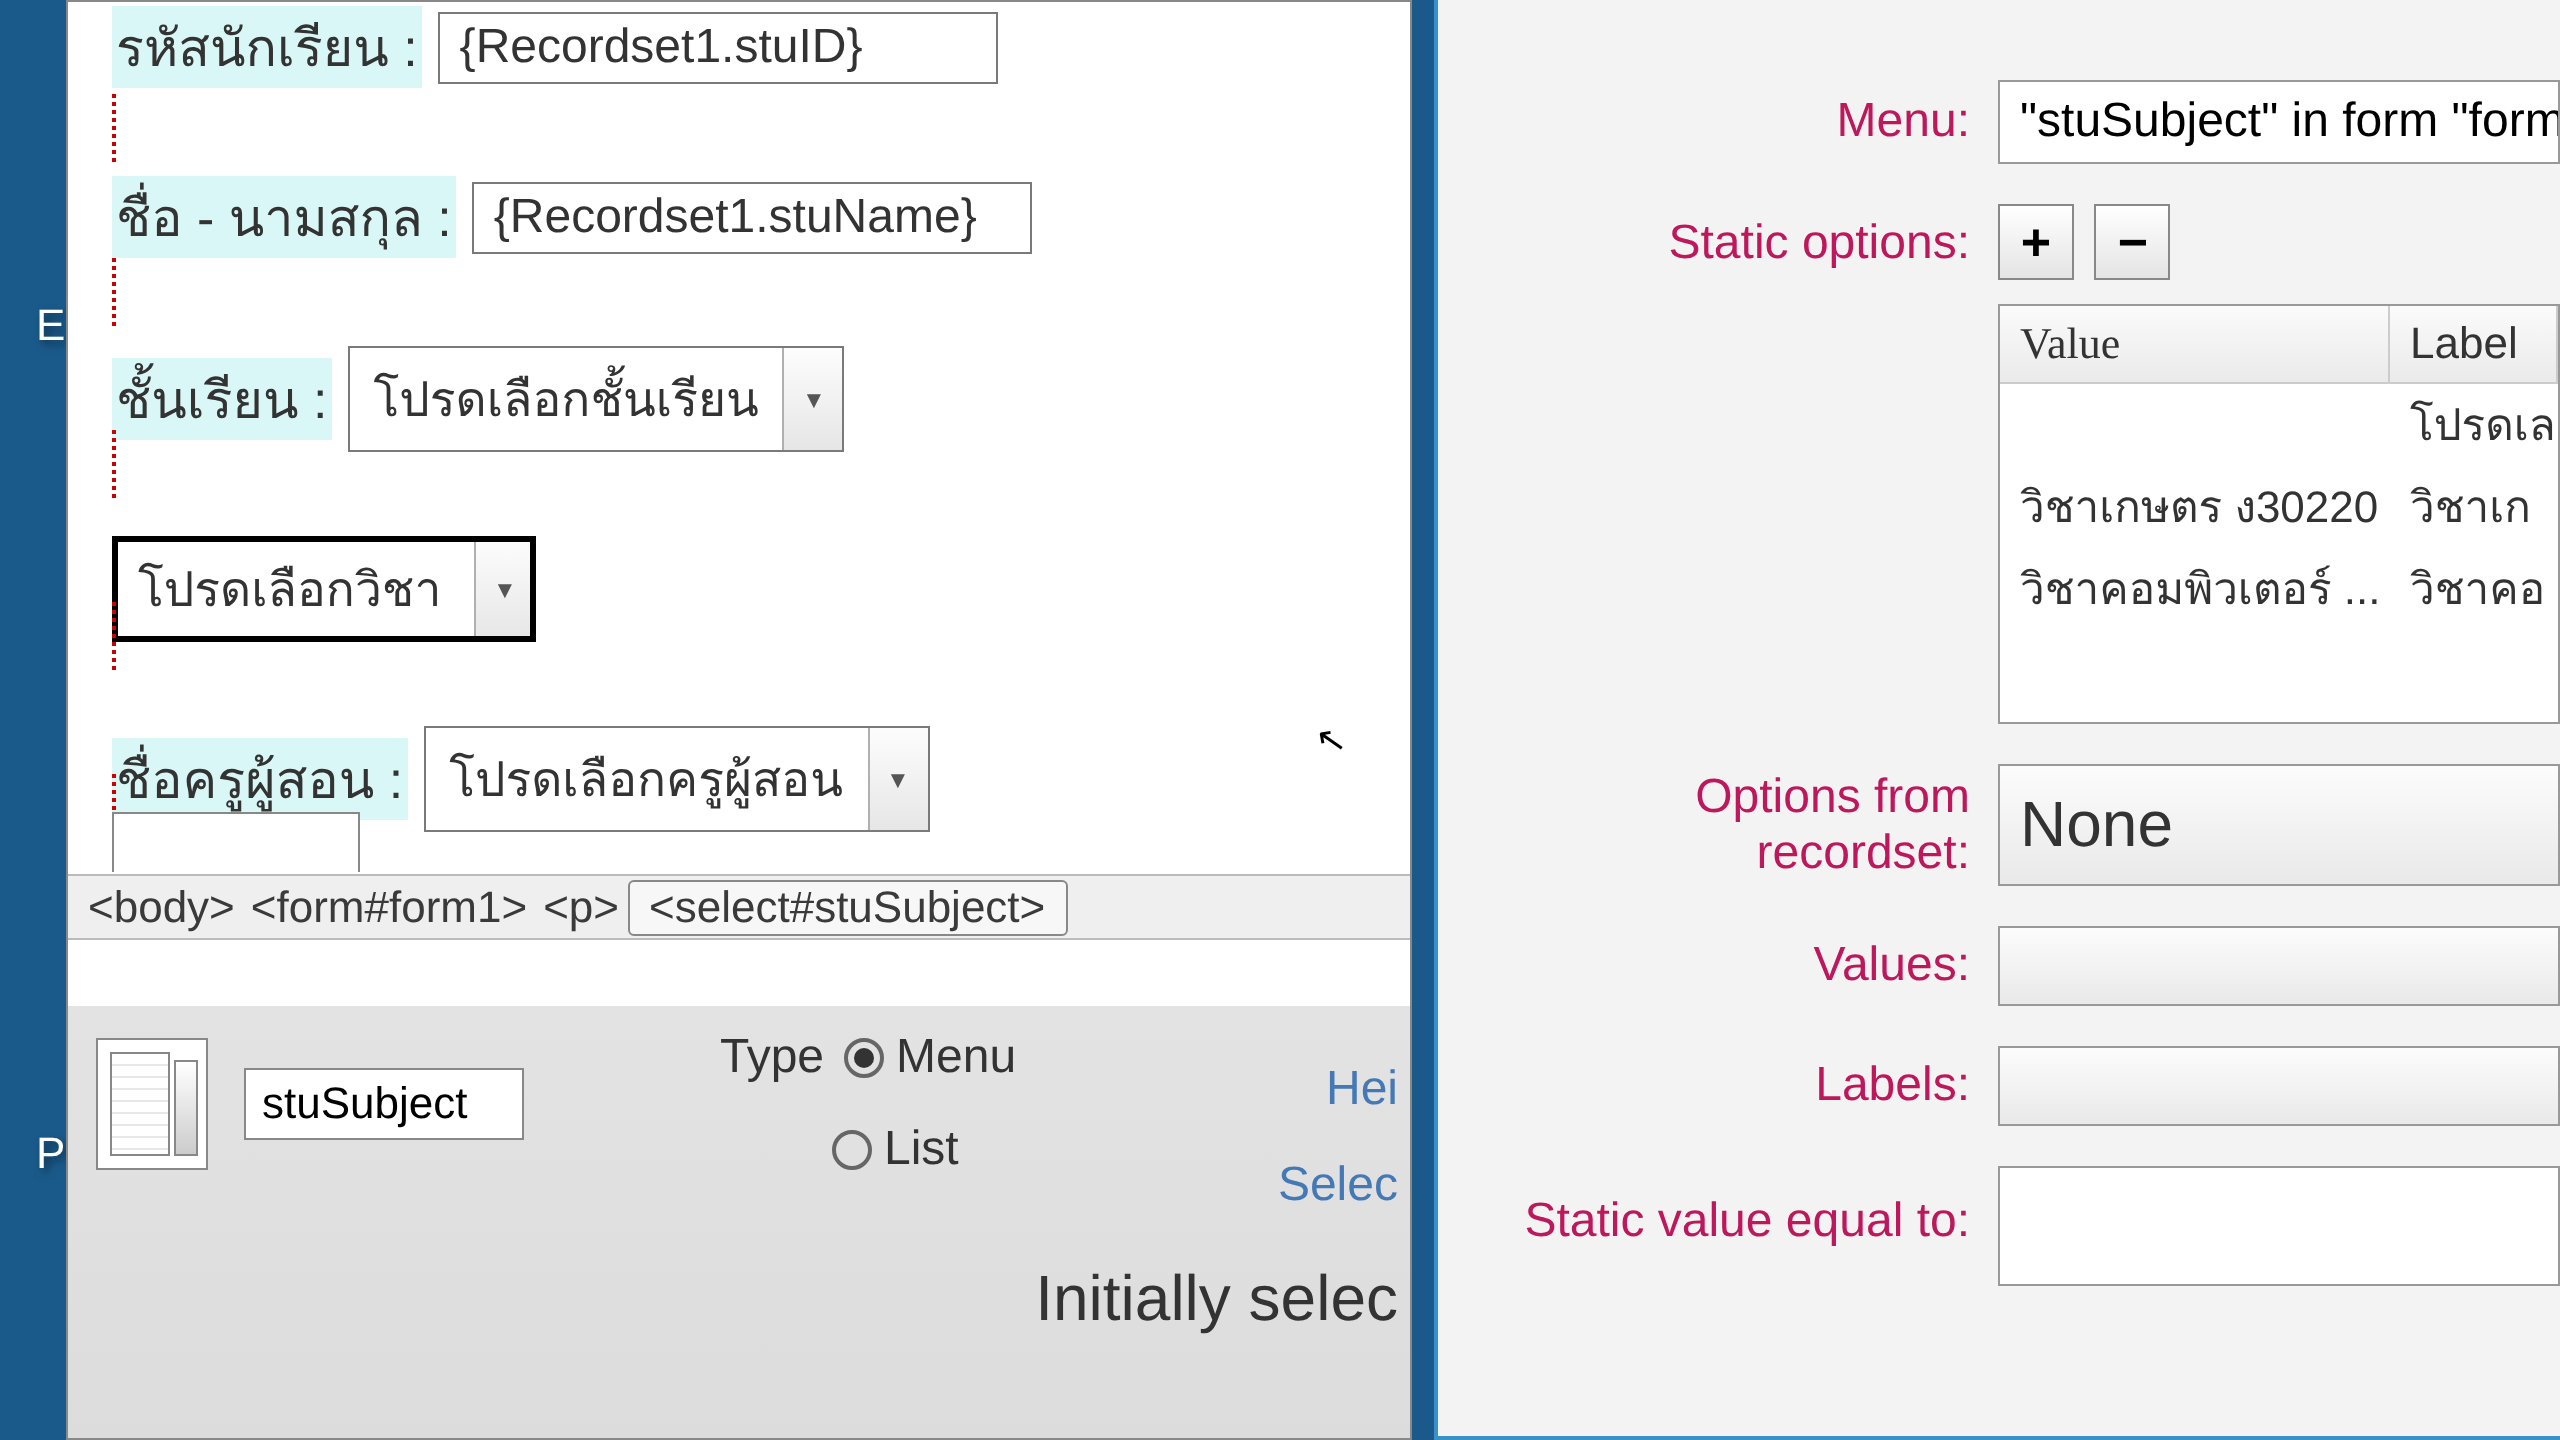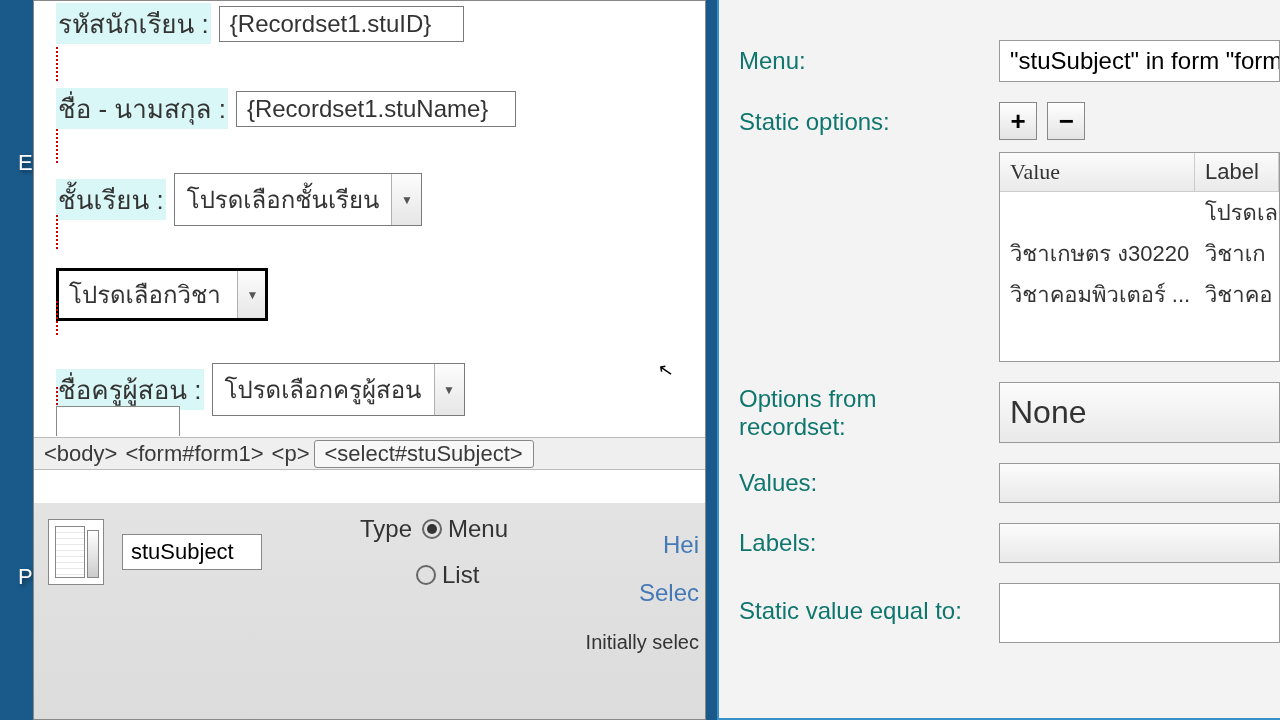--- a/index.html
+++ b/index.html
@@ -88,21 +88,21 @@
   .radio-lbl { display: flex; align-items: center; font-size: 24px; color: #333; }
   .rightcut { position: absolute; right: 6px; color: #4479b6; font-size: 24px; }
 
   
   .dialog {
     position: absolute; left: 717px; top: 0; right: 0; height: 720px;
     background: #f3f3f3; border: 2px solid #3a90c9; border-right: none; border-top: none;
     padding: 40px 0 0 20px;
   }
   .dlg-row { display: flex; align-items: center; margin-bottom: 20px; }
-  .dlg-label { width: 260px; text-align: left; font-size: 24px; color: #0f766e; padding-right: 14px; }
+  .dlg-label { width: 260px; text-align: right; font-size: 24px; color: #be185d; padding-right: 14px; }
   .dlg-field {
     flex: 1; min-width: 0;
   }
   .dlg-text {
     background: #fff; border: 1px solid #999; padding: 6px 10px; font-size: 24px;
     white-space: nowrap; overflow: hidden;
   }
   .square-btn {
     width: 38px; height: 38px; border: 1px solid #888; background: linear-gradient(#fff,#e4e4e4);
     display: inline-flex; align-items: center; justify-content: center; font-size: 26px; font-weight: bold;
@@ -137,21 +137,21 @@
 
 <span class="left-letter" style="top:150px">E</span>
 <span class="left-letter" style="top:564px">P</span>
 
 <div class="design-panel">
 
   <div class="canvas">
 
     <div class="row" style="margin-top:2px">
       <span class="lbl">รหัสนักเรียน :</span>
-      <span class="txtfield" style="width:245px">{Recordset1.stuID}</span>
+      <span class="txtfield" style="width:280px">{Recordset1.stuID}</span>
     </div>
     <div class="dotted" style="top:46px"></div>
 
     <div class="row" style="margin-top:44px">
       <span class="lbl">ชื่อ - นามสกุล :</span>
       <span class="txtfield" style="width:280px">{Recordset1.stuName}</span>
     </div>
     <div class="dotted" style="top:128px"></div>
 
     <div class="row" style="margin-top:44px">
@@ -210,21 +210,21 @@
         </div>
         <div style="display:flex;align-items:flex-end;gap:10px;margin-top:18px;margin-left:56px">
           <span class="radio-lbl">
             <span class="radio"></span>
             <span>List</span>
           </span>
           <span class="rightcut" style="top:76px">Selec</span>
         </div>
       </div>
     </div>
-    <div style="position:absolute; right:6px; top:128px; font-size:20px; color:#333">Initially selec</div>
+    <div style="position:absolute; right:6px; top:128px; font-size:32px; color:#333">Initially selec</div>
   </div>
 
   <span class="cursor">↖</span>
 </div>
 
 <div class="dialog">
 
   <div class="dlg-row">
     <div class="dlg-label">Menu:</div>
     <div class="dlg-field">

